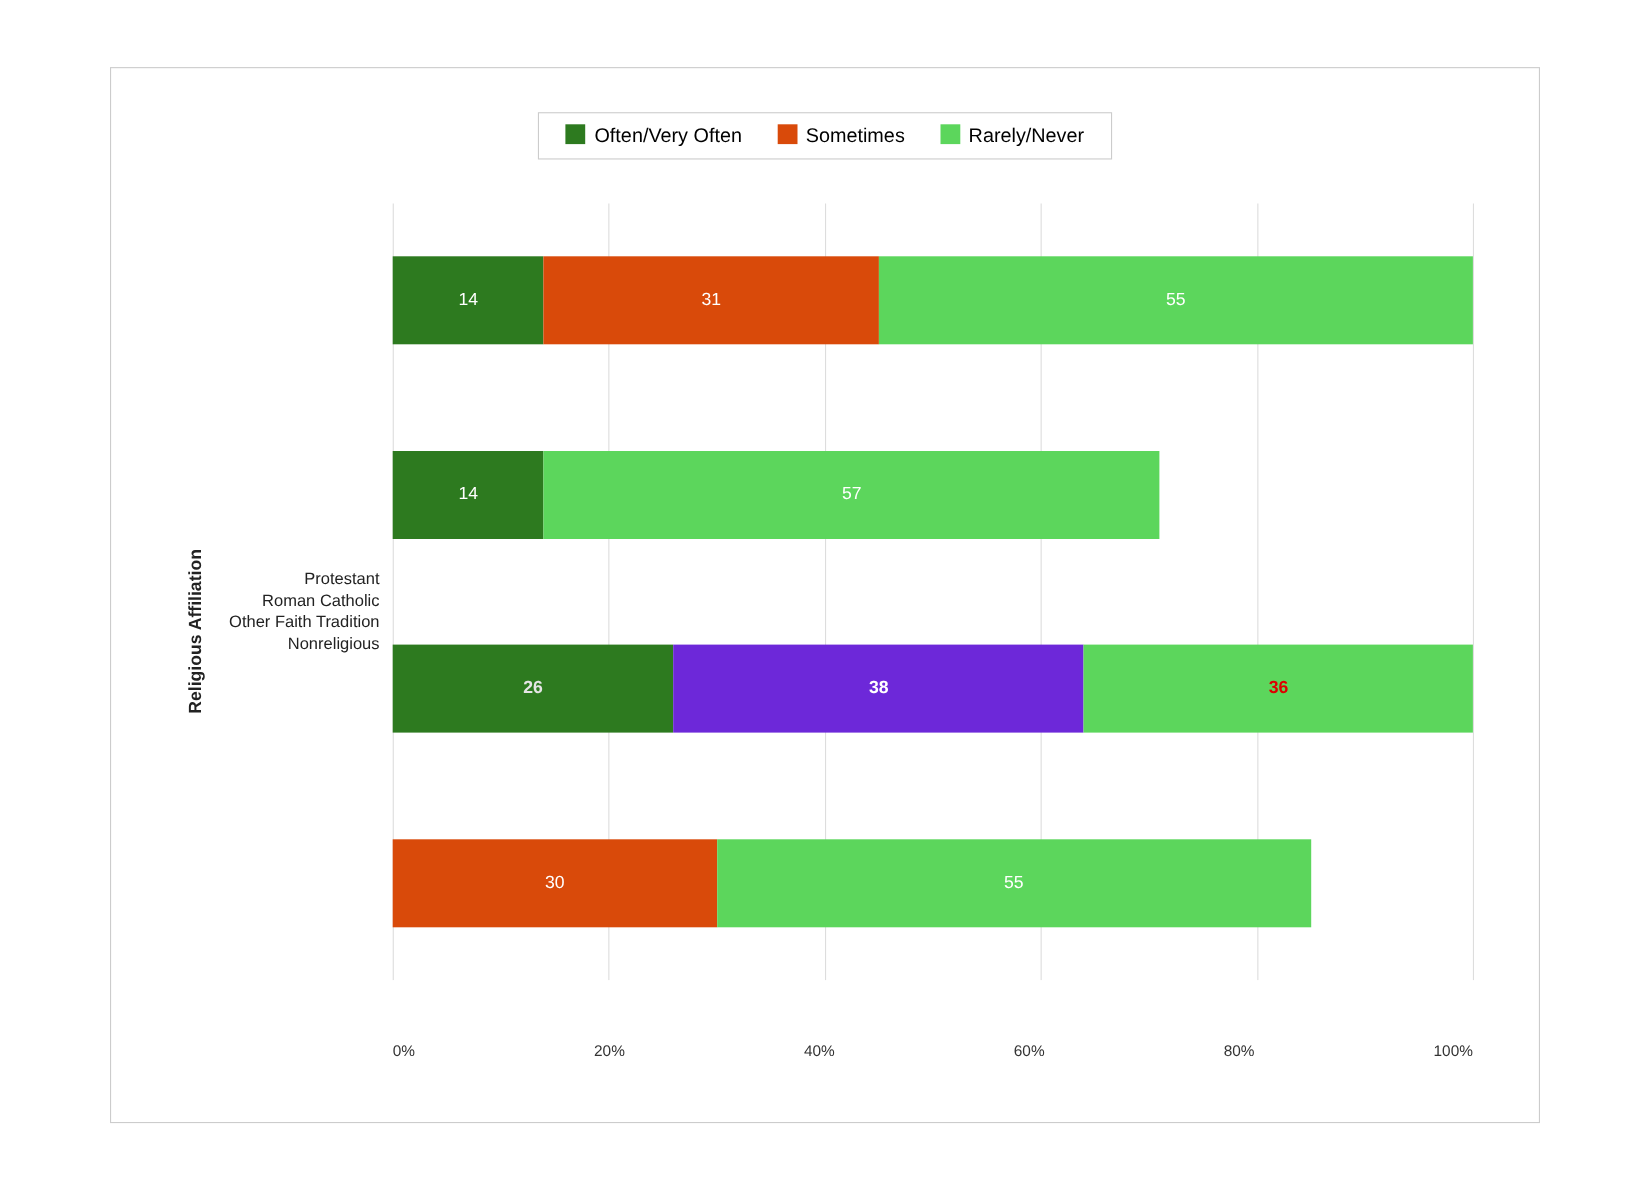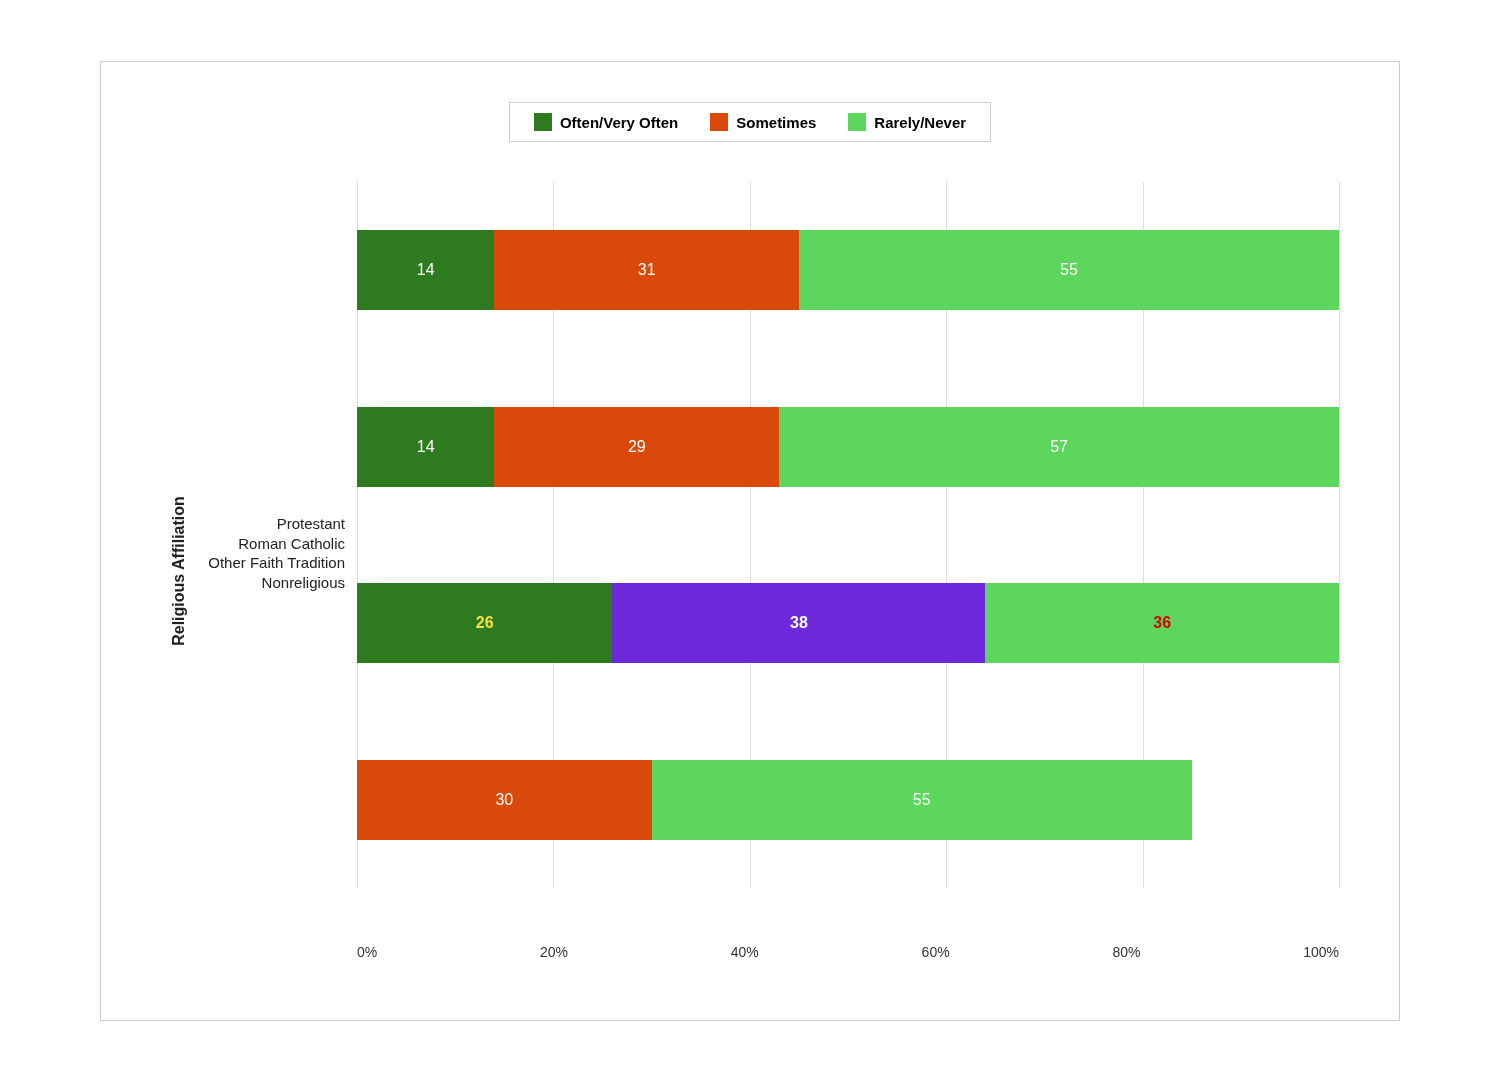--- a/index.html
+++ b/index.html
@@ -28,24 +28,23 @@
       gap: 32px;
       margin-bottom: 40px;
       border: 1px solid #ccc;
       padding: 10px 24px;
       width: fit-content;
       margin-left: auto;
       margin-right: auto;
     }
     .legend-item {
       display: flex;
-      align-items: flex-end;
+      align-items: flex-start;
       gap: 8px;
-      font-size: 15px;
-      font-weight: bold;
+      font-size: 18px;
     }
     .legend-swatch {
       width: 18px;
       height: 18px;
       display: inline-block;
       flex-shrink: 0;
     }
     
     .chart-area {
       display: flex;
@@ -206,27 +205,26 @@
         <div class="bar-row">
               <div class="stacked-bar">
                 <div class="bar-segment" style="width: 14%; background: rgb(45, 122, 31); color: rgb(255, 255, 255);">14</div>
                 <div class="bar-segment" style="width: 31%; background: rgb(217, 74, 10); color: rgb(255, 255, 255);">31</div>
                 <div class="bar-segment" style="width: 55%; background: rgb(92, 214, 92); color: rgb(255, 255, 255);">55</div>
               </div>
             </div>
             <div class="bar-row">
               <div class="stacked-bar">
                 <div class="bar-segment" style="width: 14%; background: rgb(45, 122, 31); color: rgb(255, 255, 255);">14</div>
-                <div class="bar-segment" style="width: 29%; background: rgb(217, 74, 10); color: rgb(255, 255, 255);">29</div>
                 <div class="bar-segment" style="width: 57%; background: rgb(92, 214, 92); color: rgb(255, 255, 255);">57</div>
               </div>
             </div>
             <div class="bar-row">
               <div class="stacked-bar">
-                <div class="bar-segment bold-label" style="width: 26%; background: rgb(45, 122, 31); color: #fde047; font-weight: bold;">26</div>
+                <div class="bar-segment bold-label" style="width: 26%; background: rgb(45, 122, 31); color: #e5e5e5; font-weight: bold;">26</div>
                 <div class="bar-segment bold-label" style="width: 38%; background: #6d28d9; color: rgb(255, 255, 255); font-weight: bold;">38</div>
                 <div class="bar-segment bold-label" style="width: 36%; background: rgb(92, 214, 92); color: rgb(221, 0, 0); font-weight: bold;">36</div>
               </div>
             </div>
             <div class="bar-row">
               <div class="stacked-bar">
                 <div class="bar-segment" style="width: 30%; background: rgb(217, 74, 10); color: rgb(255, 255, 255);">30</div>
                 <div class="bar-segment" style="width: 55%; background: rgb(92, 214, 92); color: rgb(255, 255, 255);">55</div>
               </div>
             </div>

